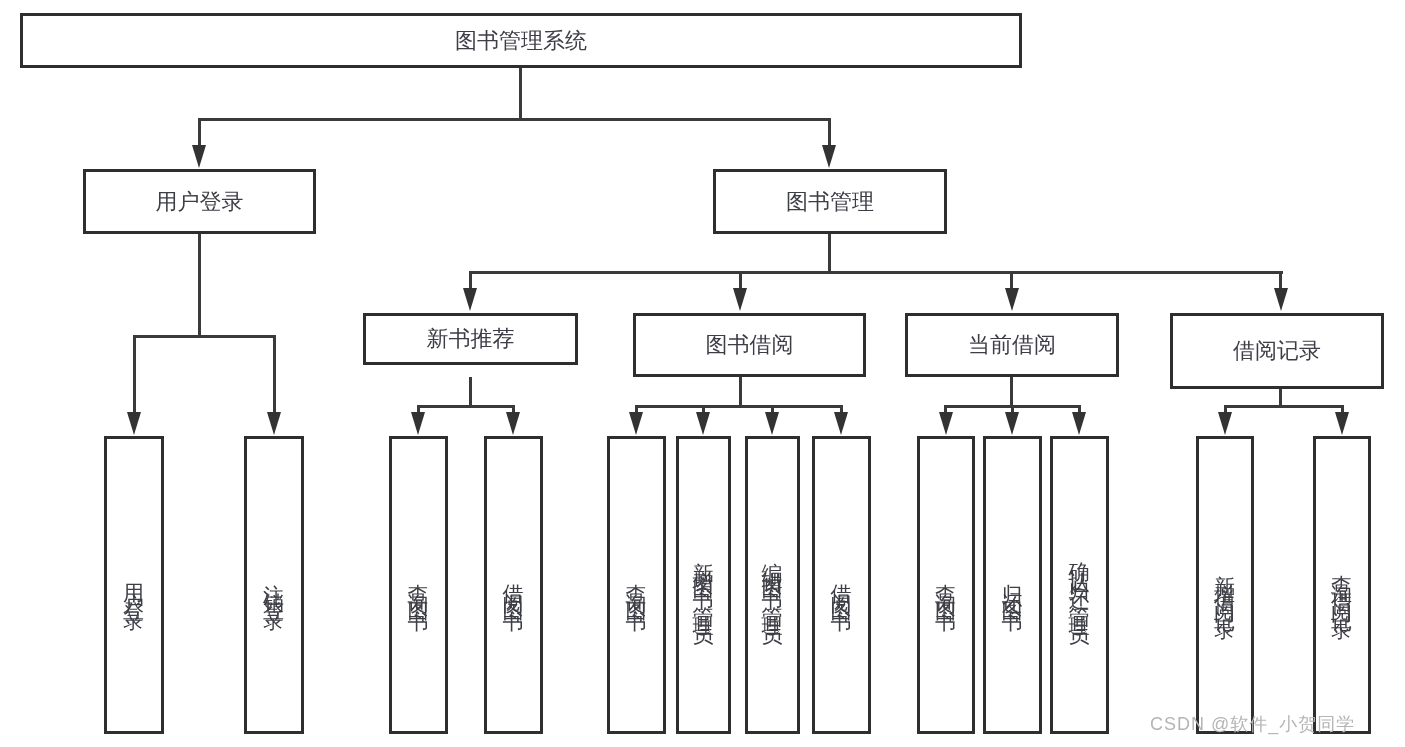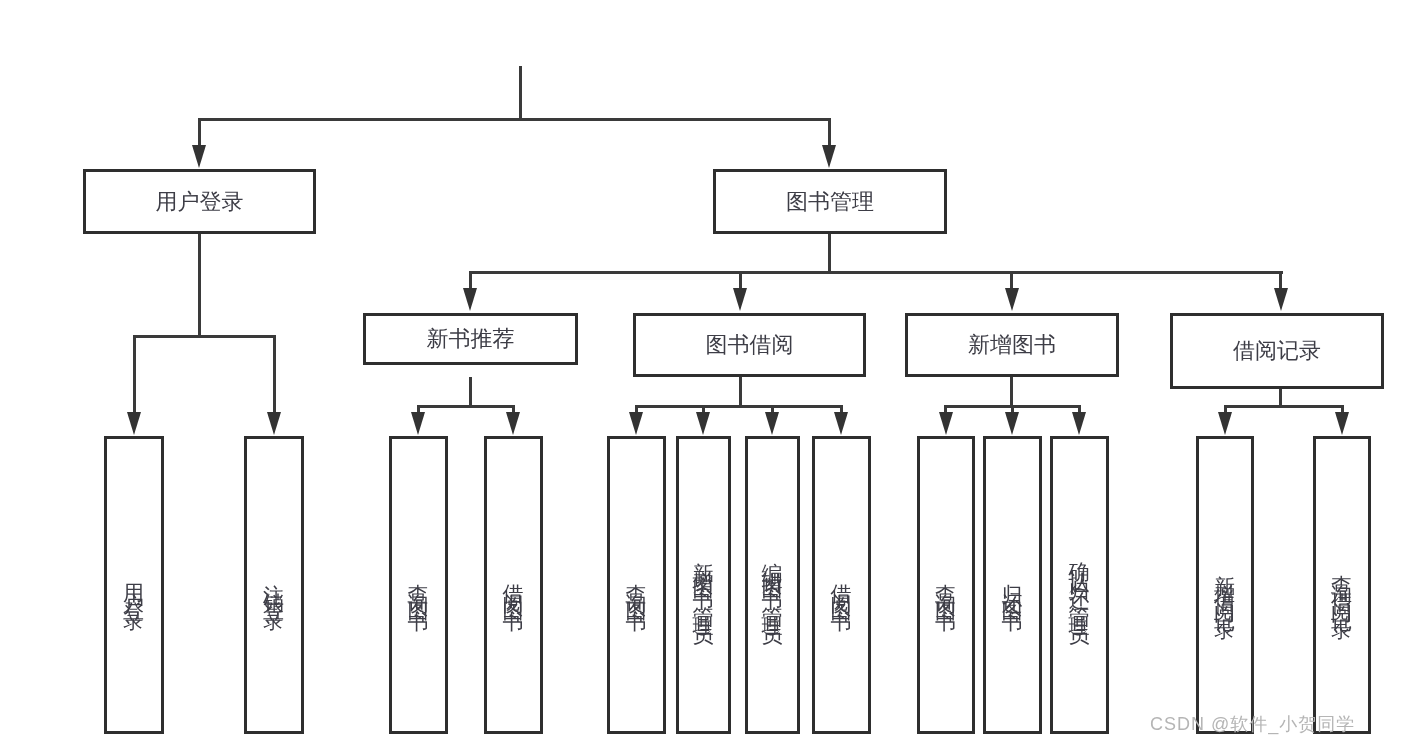--- a/index.html
+++ b/index.html
@@ -114,39 +114,42 @@
   <div class="vline" style="left:1078px;top:405px;height:10px"></div>
   <div class="arrow" style="left:1072px;top:412px"></div>
 
   <div class="vline" style="left:1279px;top:377px;height:30px"></div>
   <div class="hline" style="left:1224px;top:405px;width:120px"></div>
   <div class="vline" style="left:1224px;top:405px;height:10px"></div>
   <div class="arrow" style="left:1218px;top:412px"></div>
   <div class="vline" style="left:1341px;top:405px;height:10px"></div>
   <div class="arrow" style="left:1335px;top:412px"></div>
 
+  <div class="node hnode" style="left:20px;top:13px;width:1002px;height:55px">
+    <span class="lbl">图书管理系统</span>
+  </div>
 
   <div class="node hnode" style="left:83px;top:169px;width:233px;height:65px">
     <span class="lbl">用户登录</span>
   </div>
 
   <div class="node hnode" style="left:713px;top:169px;width:234px;height:65px">
     <span class="lbl">图书管理</span>
   </div>
 
   <div class="node hnode" style="left:363px;top:313px;width:215px;height:52px">
     <span class="lbl">新书推荐</span>
   </div>
 
   <div class="node hnode" style="left:633px;top:313px;width:233px;height:64px">
     <span class="lbl">图书借阅</span>
   </div>
 
   <div class="node hnode" style="left:905px;top:313px;width:214px;height:64px">
-    <span class="lbl">新增图书</span>
+    <span class="lbl">当前借阅</span>
   </div>
 
   <div class="node hnode" style="left:1170px;top:313px;width:214px;height:76px">
     <span class="lbl">借阅记录</span>
   </div>
 
   <div class="node vnode" style="left:104px;top:436px;width:60px;height:298px">
     <span class="lbl">用户登录</span>
   </div>
   <div class="node vnode" style="left:244px;top:436px;width:60px;height:298px">

